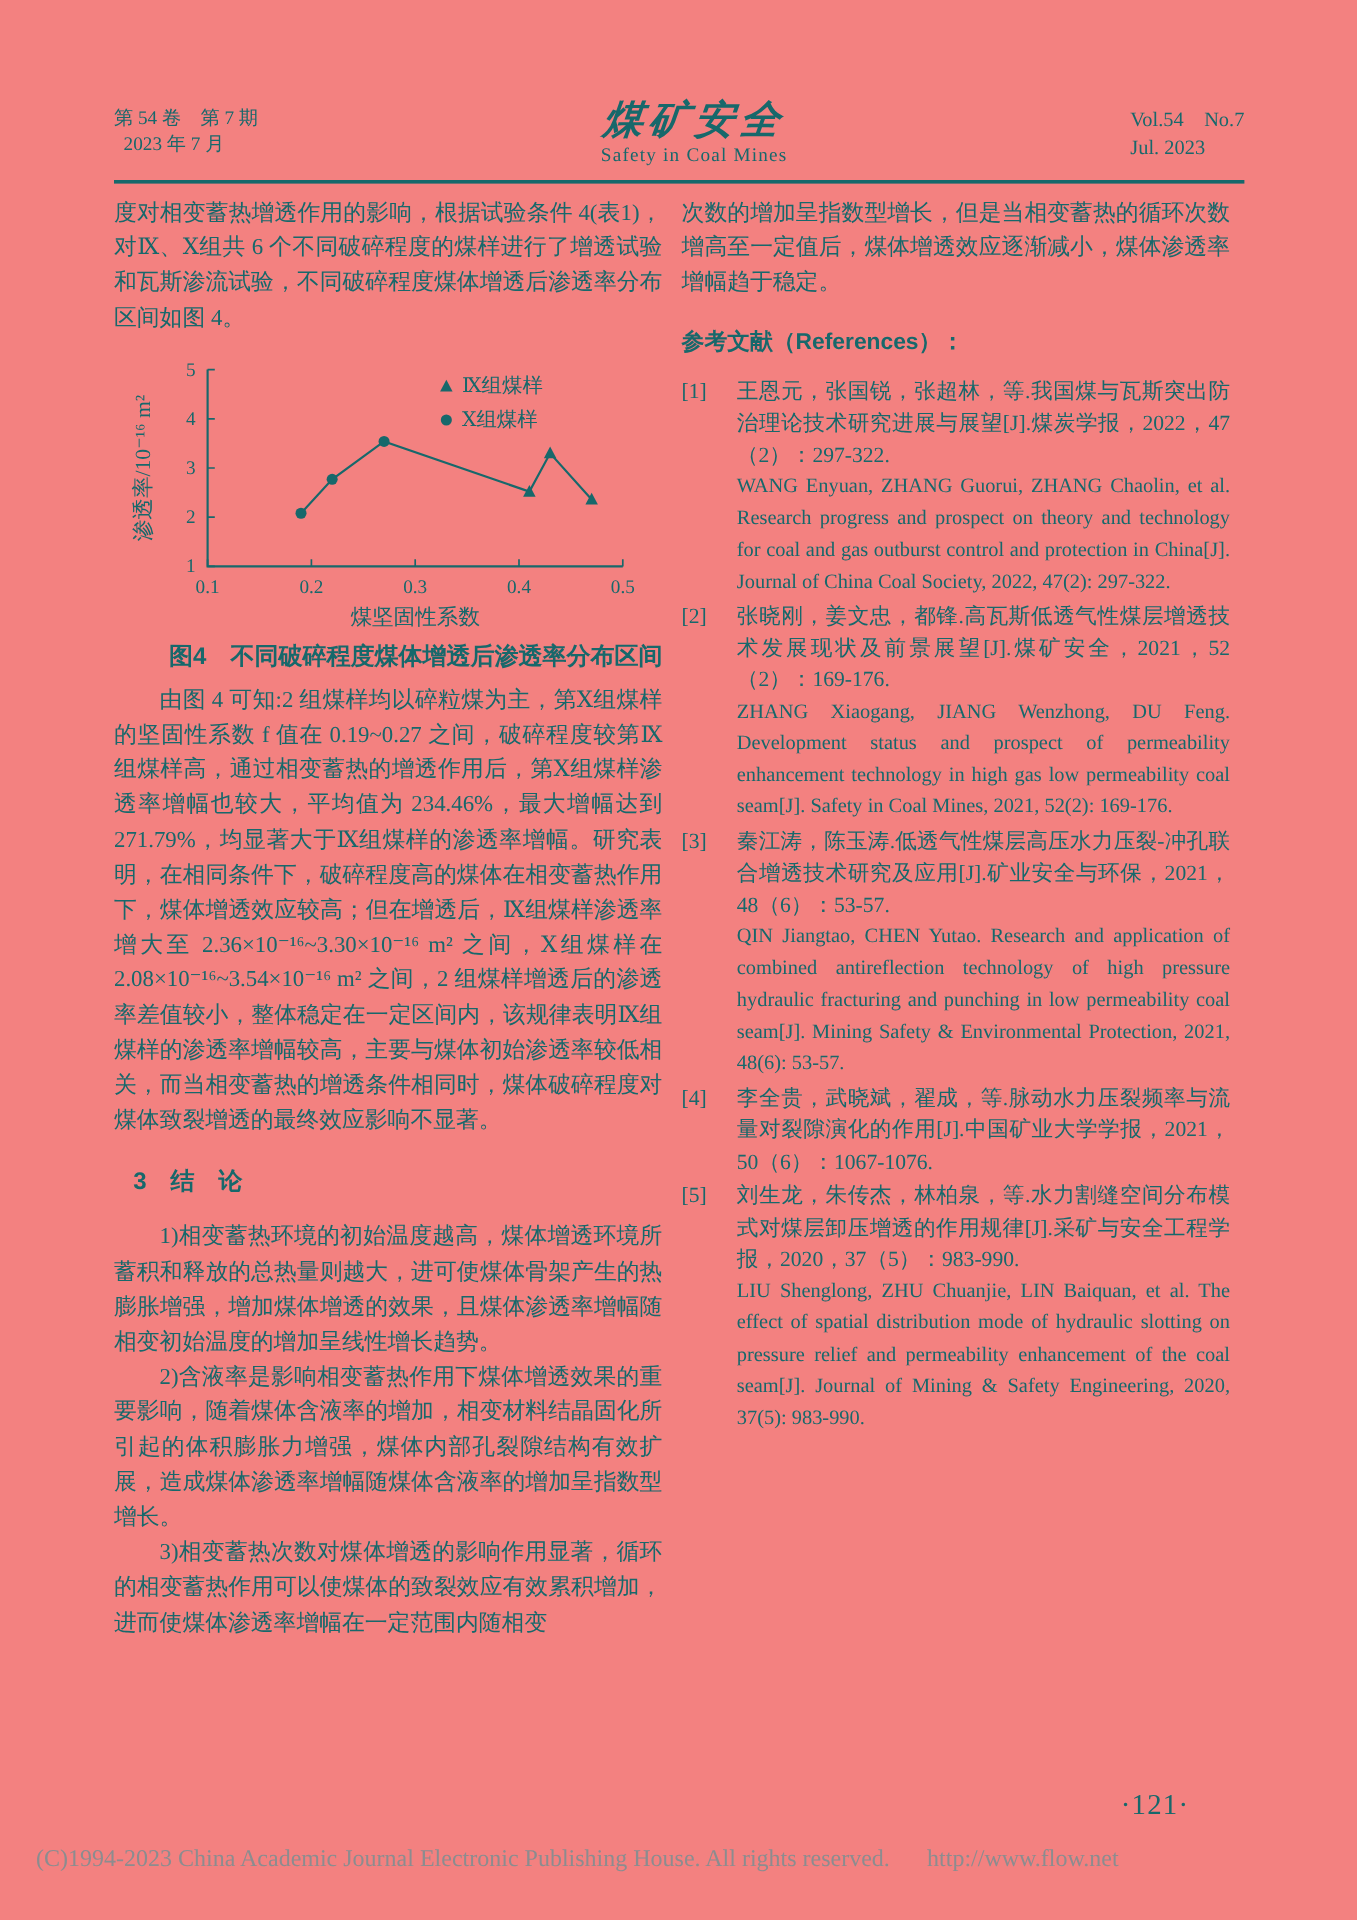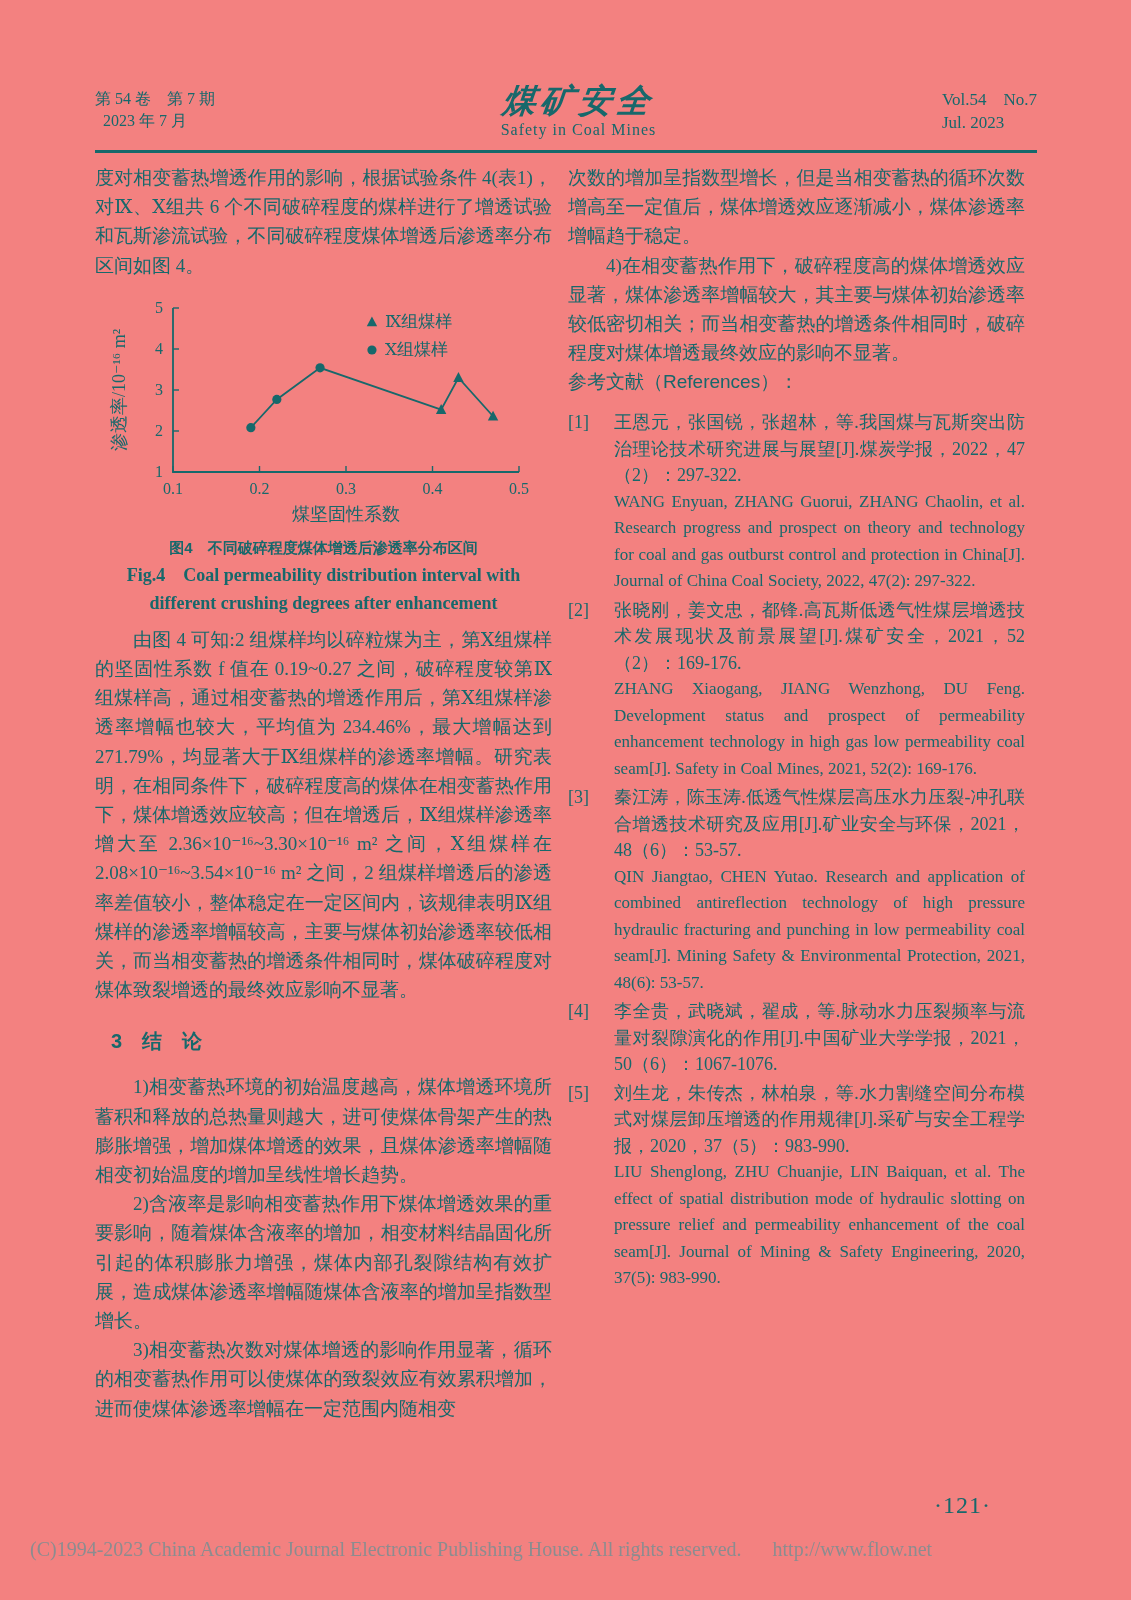--- a/index.html
+++ b/index.html
@@ -49,37 +49,37 @@
   p.indent{text-indent:2em;}
   
   figure{margin:14px 0 8px;padding:0;}
   #chart{margin-left:14px;width:424px;height:230px;}
   #chart svg text{fill:var(--ink);font-family:"Liberation Serif","DejaVu Serif",serif;}
   #chart .tick{font-size:16px;}
   #chart .axlab{font-size:18px;}
   #chart .leg{font-size:17px;}
   figcaption{margin-top:10px;}
   .cap-cn{
-    text-align:center;font-family:"Liberation Sans","DejaVu Sans",sans-serif;
-    font-weight:bold;font-size:15px;line-height:27px;
+    text-align:right;font-family:"Liberation Sans","DejaVu Sans",sans-serif;
+    font-weight:bold;font-size:20px;line-height:27px;
   }
   .cap-en{
     text-align:center;font-weight:bold;font-size:18px;line-height:28px;
     padding:0 30px;
   }
   .sec{
     margin:24px 16px 18px;
     font-family:"Liberation Sans","DejaVu Sans",sans-serif;
     font-size:20px;font-weight:bold;line-height:26px;color:var(--ink);
   }
   
   .refs-head{
-    margin:2px 0 14px;
+    margin:22px 0 14px;
     font-family:"Liberation Sans","DejaVu Sans",sans-serif;
-    font-size:19px;font-weight:normal;line-height:26px;color:var(--ink);
+    font-size:19px;font-weight:bold;line-height:26px;color:var(--ink);
   }
   ol.refs{list-style:none;margin:0;padding:0;}
   li.ref{display:flex;margin:0 0 2px 0;}
   .ref-no{flex:0 0 46px;font-size:18px;line-height:26.5px;}
   .ref-body{flex:1;}
   .ref-cn{margin:0;font-size:18px;line-height:26.5px;text-align:justify;}
   .ref-en{margin:0;font-size:17px;line-height:26.5px;text-align:justify;}
   
   .pageno{
     position:absolute;top:1492px;right:140px;
@@ -150,36 +150,34 @@
               <circle cx="141.85" cy="133.72" r="4.6" fill="#17686b"></circle>
               <circle cx="167.8" cy="105.42999999999999" r="4.6" fill="#17686b"></circle>
               <circle cx="211.04999999999998" cy="73.86" r="4.6" fill="#17686b"></circle>
               <path d="M262.95 22.4 L268.15 32.2 L257.75 32.2 Z" fill="#17686b"></path>
               <text x="275.95" y="33" class="leg">Ⅸ组煤样</text>
               <circle cx="262.95" cy="56" r="4.6" fill="#17686b"></circle>
               <text x="275.95" y="61" class="leg">Ⅹ组煤样</text>
             </svg></div>
         <figcaption>
           <div class="cap-cn">图4　不同破碎程度煤体增透后渗透率分布区间</div>
-          <div class="cap-en">Fig.4　Coal permeability distribution interval with different crushing degrees after enhancement</div>
         </figcaption>
       </figure>
 
       <p class="body indent">由图 4 可知:2 组煤样均以碎粒煤为主，第Ⅹ组煤样的坚固性系数 f 值在 0.19~0.27 之间，破碎程度较第Ⅸ组煤样高，通过相变蓄热的增透作用后，第Ⅹ组煤样渗透率增幅也较大，平均值为 234.46%，最大增幅达到 271.79%，均显著大于Ⅸ组煤样的渗透率增幅。研究表明，在相同条件下，破碎程度高的煤体在相变蓄热作用下，煤体增透效应较高；但在增透后，Ⅸ组煤样渗透率增大至 2.36×10⁻¹⁶~3.30×10⁻¹⁶ m² 之间，Ⅹ组煤样在 2.08×10⁻¹⁶~3.54×10⁻¹⁶ m² 之间，2 组煤样增透后的渗透率差值较小，整体稳定在一定区间内，该规律表明Ⅸ组煤样的渗透率增幅较高，主要与煤体初始渗透率较低相关，而当相变蓄热的增透条件相同时，煤体破碎程度对煤体致裂增透的最终效应影响不显著。</p>
 
       <h2 class="sec">3　结　论</h2>
 
       <p class="body indent">1)相变蓄热环境的初始温度越高，煤体增透环境所蓄积和释放的总热量则越大，进可使煤体骨架产生的热膨胀增强，增加煤体增透的效果，且煤体渗透率增幅随相变初始温度的增加呈线性增长趋势。</p>
       <p class="body indent">2)含液率是影响相变蓄热作用下煤体增透效果的重要影响，随着煤体含液率的增加，相变材料结晶固化所引起的体积膨胀力增强，煤体内部孔裂隙结构有效扩展，造成煤体渗透率增幅随煤体含液率的增加呈指数型增长。</p>
       <p class="body indent">3)相变蓄热次数对煤体增透的影响作用显著，循环的相变蓄热作用可以使煤体的致裂效应有效累积增加，进而使煤体渗透率增幅在一定范围内随相变</p>
     </section>
 
     <section class="col right">
       <p class="body noindent">次数的增加呈指数型增长，但是当相变蓄热的循环次数增高至一定值后，煤体增透效应逐渐减小，煤体渗透率增幅趋于稳定。</p>
-      <p class="body indent">4)在相变蓄热作用下，破碎程度高的煤体增透效应显著，煤体渗透率增幅较大，其主要与煤体初始渗透率较低密切相关；而当相变蓄热的增透条件相同时，破碎程度对煤体增透最终效应的影响不显著。</p>
 
       <h3 class="refs-head">参考文献（References）：</h3>
 
       <ol class="refs">
         <li class="ref">
           <span class="ref-no">[1]</span>
           <div class="ref-body">
             <p class="ref-cn">王恩元，张国锐，张超林，等.我国煤与瓦斯突出防治理论技术研究进展与展望[J].煤炭学报，2022，47（2）：297-322.</p>
             <p class="ref-en">WANG Enyuan, ZHANG Guorui, ZHANG Chaolin, et al. Research progress and prospect on theory and technology for coal and gas outburst control and protection in China[J]. Journal of China Coal Society, 2022, 47(2): 297-322.</p>
           </div>

